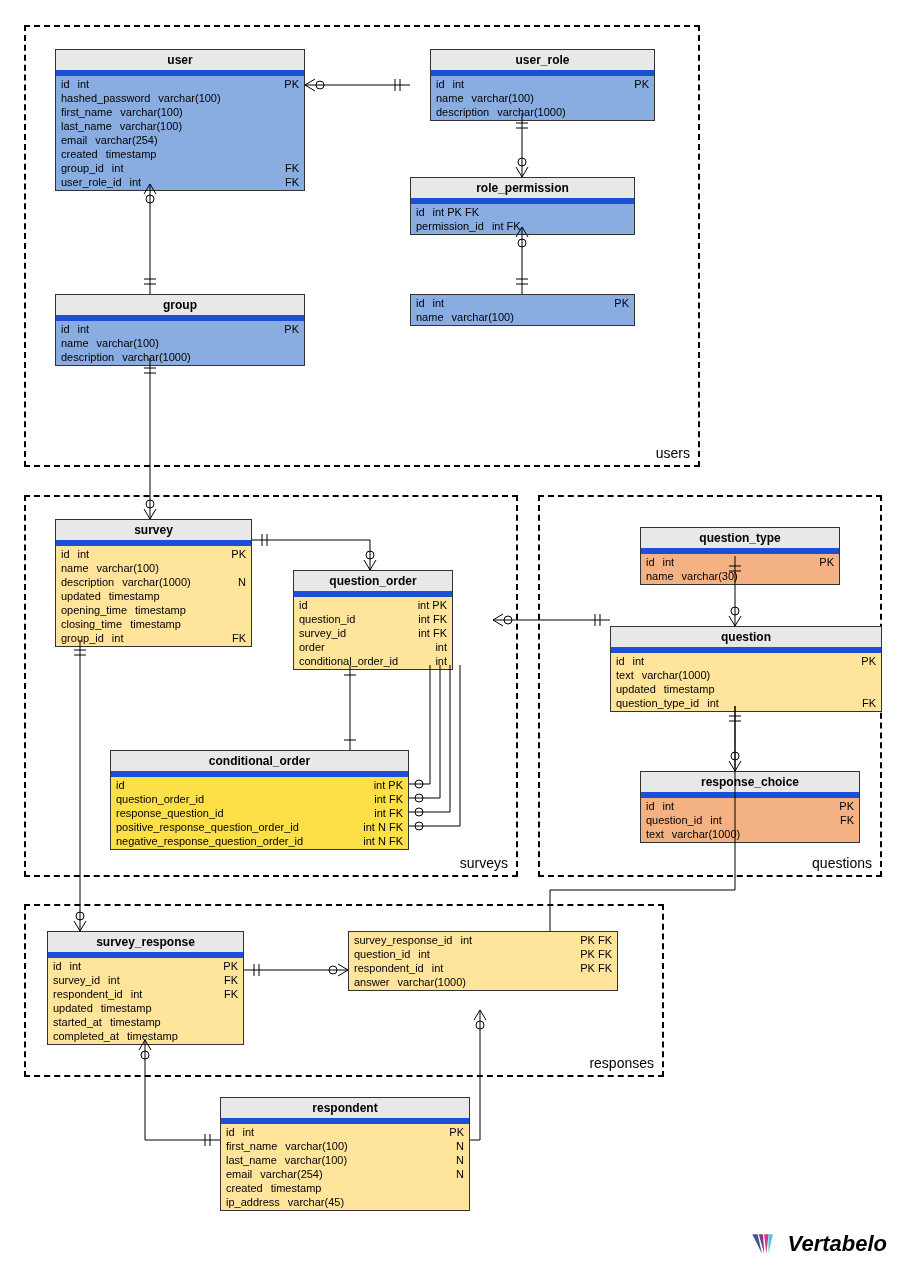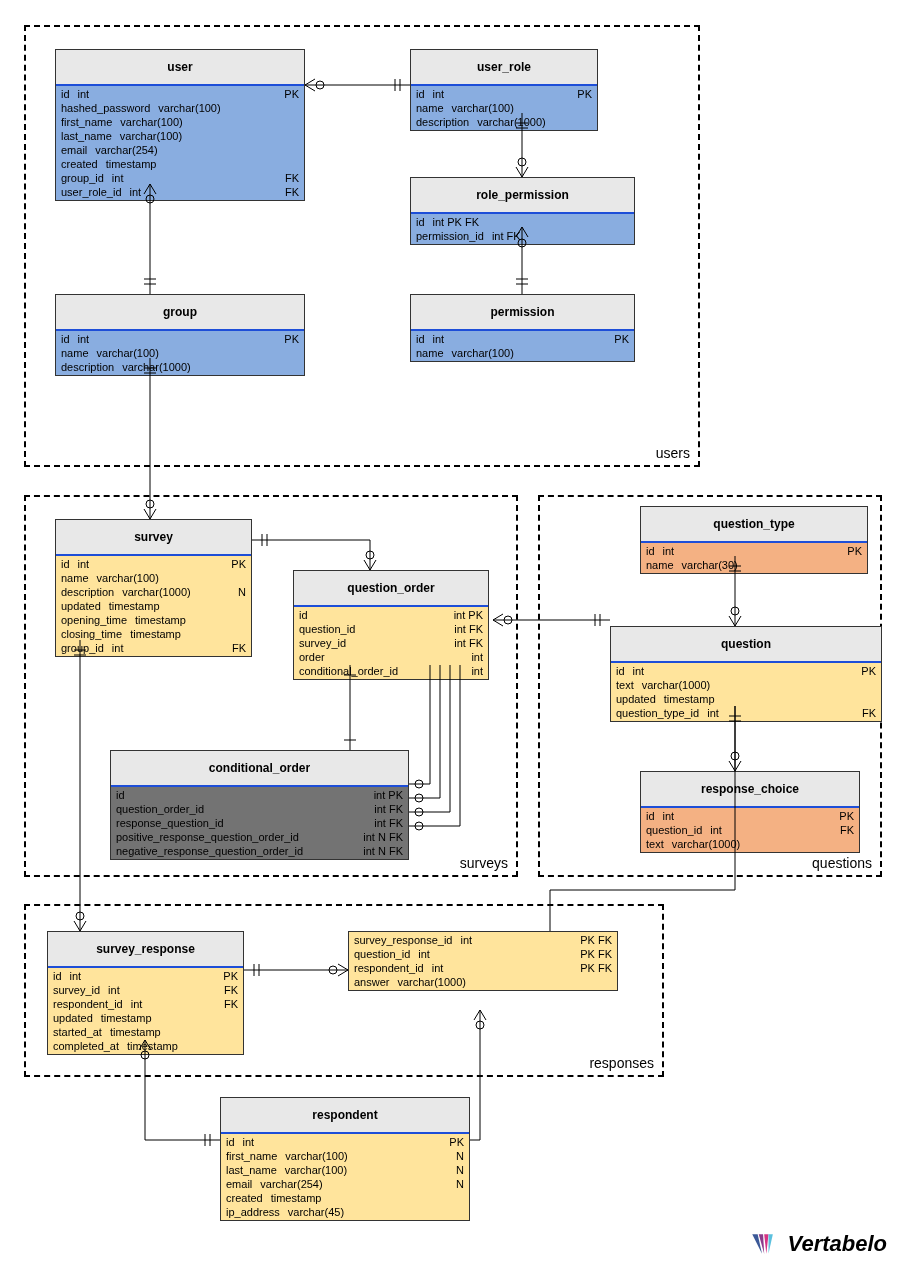--- a/index.html
+++ b/index.html
@@ -1,23 +1,23 @@
 <!DOCTYPE html>
 <html><head>
 <meta charset="utf-8">
 <style>
 body{margin:0;padding:0;background:#fff;font-family:Arial,Helvetica,sans-serif;font-size:11px;color:#000}
 .canvas{position:relative;width:903px;height:1267px}
 .group-box{position:absolute;border:2px dashed #000;box-sizing:border-box}
 .group-label{position:absolute;right:8px;bottom:4px;font-weight:normal;font-size:14px}
 .tbl{position:absolute;border:1px solid #333;box-sizing:border-box;background:#ffe49c}
 .tbl.blue{background:#89ade0}
-.tbl.green{background:#737373}
+.tbl.green{background:#fde047}
 .tbl.orange{background:#f4b183}
-.tbl-title{background:#e8e8e8;border-bottom:2px solid #1d4ed8;text-align:center;font-weight:bold;padding:10px 0;font-size:12px}
+.tbl-title{background:#e8e8e8;border-bottom:6px solid #1d4ed8;text-align:center;font-weight:bold;padding:3px 0;font-size:12px}
 .tbl-body{padding:1px 0}
 .row{display:flex;padding:0 5px;line-height:14px}
 .row .c1{flex:0 0 auto}
 .row .c2{flex:1 1 auto;text-align:left;padding-left:8px}
 .row .c3{flex:0 0 auto;text-align:right;padding-left:6px}
 .logo{position:absolute;right:16px;bottom:10px;font-weight:bold;font-size:22px;font-style:italic;display:flex;align-items:center;gap:13px}
 .logo svg{width:26px;height:26px}
 </style>
 </head>
 <body>
@@ -76,21 +76,21 @@
           <span class="c3">FK</span>
         </div>
         <div class="row">
           <span class="c1">user_role_id</span>
           <span class="c2">int</span>
           <span class="c3">FK</span>
         </div>
       </div>
   </div>
 
-  <div class="tbl blue" style="left:410px;top:49px;width:188px">
+  <div class="tbl blue" style="left:430px;top:49px;width:225px">
     <div class="tbl-title">user_role</div>
     <div class="tbl-body">
         <div class="row">
           <span class="c1">id</span>
           <span class="c2">int</span>
           <span class="c3">PK</span>
         </div>
         <div class="row">
           <span class="c1">name</span>
           <span class="c2">varchar(100)</span>
@@ -114,21 +114,20 @@
         </div>
         <div class="row">
           <span class="c1">permission_id</span>
           <span class="c2">int FK</span>
           <span class="c3"></span>
         </div>
       </div>
   </div>
 
   <div class="tbl blue" style="left:410px;top:294px;width:225px">
-    <div class="tbl-title">permission</div>
     <div class="tbl-body">
         <div class="row">
           <span class="c1">id</span>
           <span class="c2">int</span>
           <span class="c3">PK</span>
         </div>
         <div class="row">
           <span class="c1">name</span>
           <span class="c2">varchar(100)</span>
           <span class="c3"></span>
@@ -191,21 +190,21 @@
           <span class="c3"></span>
         </div>
         <div class="row">
           <span class="c1">group_id</span>
           <span class="c2">int</span>
           <span class="c3">FK</span>
         </div>
       </div>
   </div>
 
-  <div class="tbl" style="left:293px;top:570px;width:196px">
+  <div class="tbl" style="left:293px;top:570px;width:160px">
     <div class="tbl-title">question_order</div>
     <div class="tbl-body">
         <div class="row">
           <span class="c1">id</span>
           <span class="c2"></span>
           <span class="c3">int PK</span>
         </div>
         <div class="row">
           <span class="c1">question_id</span>
           <span class="c2"></span>
@@ -253,21 +252,21 @@
           <span class="c3">int N FK</span>
         </div>
         <div class="row">
           <span class="c1">negative_response_question_order_id</span>
           <span class="c2"></span>
           <span class="c3">int N FK</span>
         </div>
       </div>
   </div>
 
-  <div class="tbl orange" style="left:640px;top:506px;width:228px">
+  <div class="tbl orange" style="left:640px;top:527px;width:200px">
     <div class="tbl-title">question_type</div>
     <div class="tbl-body">
         <div class="row">
           <span class="c1">id</span>
           <span class="c2">int</span>
           <span class="c3">PK</span>
         </div>
         <div class="row">
           <span class="c1">name</span>
           <span class="c2">varchar(30)</span>

